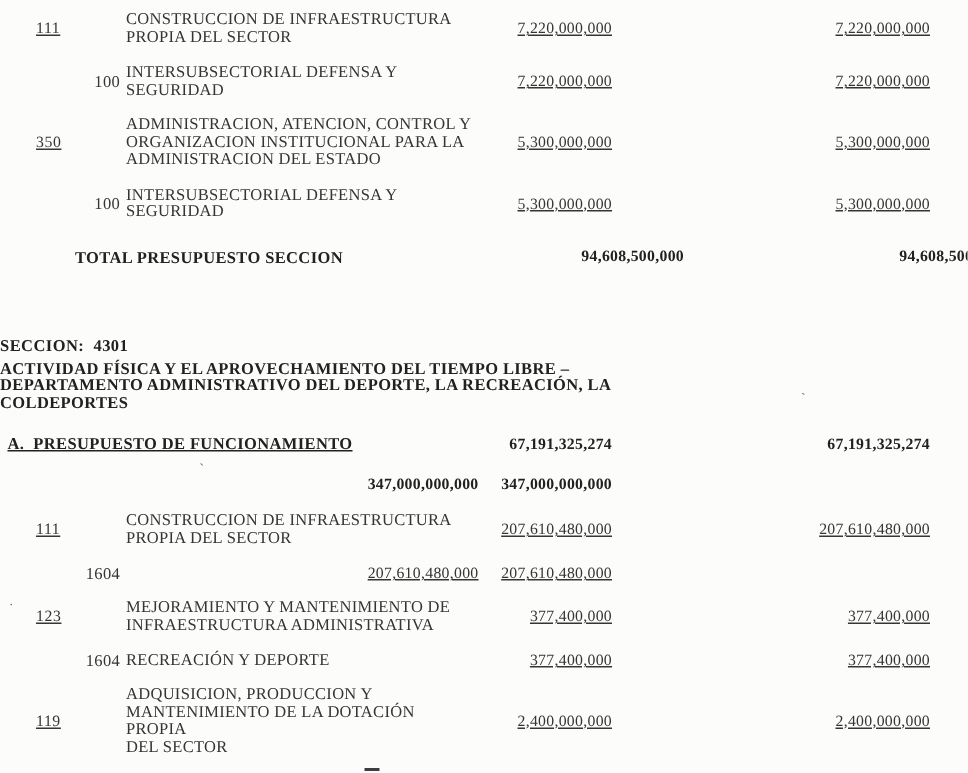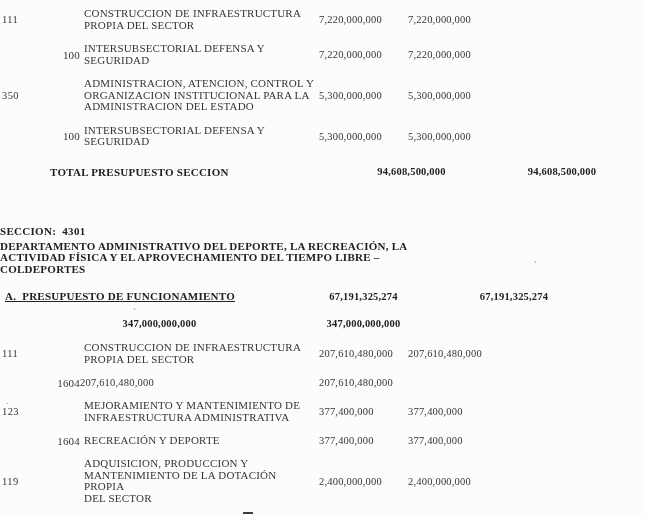--- a/index.html
+++ b/index.html
@@ -24,59 +24,62 @@
     display: grid;
     grid-template-columns: 54px 26px 239px 89px 212px;
     align-items: center;
   }
   #table-top .trow { margin-bottom: 12px; }
   #table-top .trow:last-child { margin-bottom: 0; }
   #table-bottom .trow { margin-top: 11.5px; }
   #table-bottom .trow:first-child { margin-top: 13px; }
 
   .c-code {
-    padding-left: 2px;
+    padding-left: 24px;
     font-size: 10.5px;
     letter-spacing: 0.4px;
     align-self: center;
+    text-decoration: underline;
   }
   .c-sub {
     text-align: right;
     font-size: 11px;
     letter-spacing: 0.2px;
     align-self: center;
   }
   .c-desc {
     padding-left: 4px;
     font-size: 11px;
     line-height: 11.5px;
     letter-spacing: 0.2px;
     white-space: pre-line;
   }
   .c-amt1, .c-amt2 {
+    text-align: right;
     font-size: 10.5px;
     letter-spacing: 0.2px;
     align-self: center;
+    text-decoration: underline;
   }
 
   
   .srow {
     display: grid;
     grid-template-columns: 319px 89px 212px;
     align-items: center;
     font-weight: bold;
     color: #222120;
   }
   .srow .s-label {
     font-size: 11px;
     letter-spacing: 0.25px;
     white-space: pre;
   }
   .srow .s-amt1, .srow .s-amt2 {
-    text-align: center;
+    text-align: right;
     font-size: 10.5px;
     letter-spacing: 0.2px;
   }
   #total-row { margin-top: 18px; padding-left: 48px; }
   #total-row .s-label { padding-left: 2px; }
   .summary-row .s-label { padding-left: 5px; text-decoration: underline; }
   #summary-a { margin-top: 15px; }
   #summary-c { margin-top: 16px; }
 
   
@@ -151,22 +154,22 @@
 
     <div id="total-row" class="srow">
       <div class="s-label">TOTAL PRESUPUESTO SECCION</div>
       <div class="s-amt1">94,608,500,000</div>
       <div class="s-amt2">94,608,500,000</div>
     </div>
 
     <div class="section-header">
       <div class="sec-line">SECCION:  4301</div>
       <div class="sec-title">
+        <div class="sec-line">ACTIVIDAD FÍSICA Y EL APROVECHAMIENTO DEL TIEMPO LIBRE –</div>
         <div class="sec-line">DEPARTAMENTO ADMINISTRATIVO DEL DEPORTE, LA RECREACIÓN, LA</div>
-        <div class="sec-line">ACTIVIDAD FÍSICA Y EL APROVECHAMIENTO DEL TIEMPO LIBRE –</div>
         <div class="sec-line">COLDEPORTES</div>
       </div>
     </div>
 
     <div id="summary-a" class="srow summary-row">
       <div class="s-label">A.  PRESUPUESTO DE FUNCIONAMIENTO</div>
       <div class="s-amt1">67,191,325,274</div>
       <div class="s-amt2">67,191,325,274</div>
     </div>
     <div id="summary-c" class="srow summary-row">

